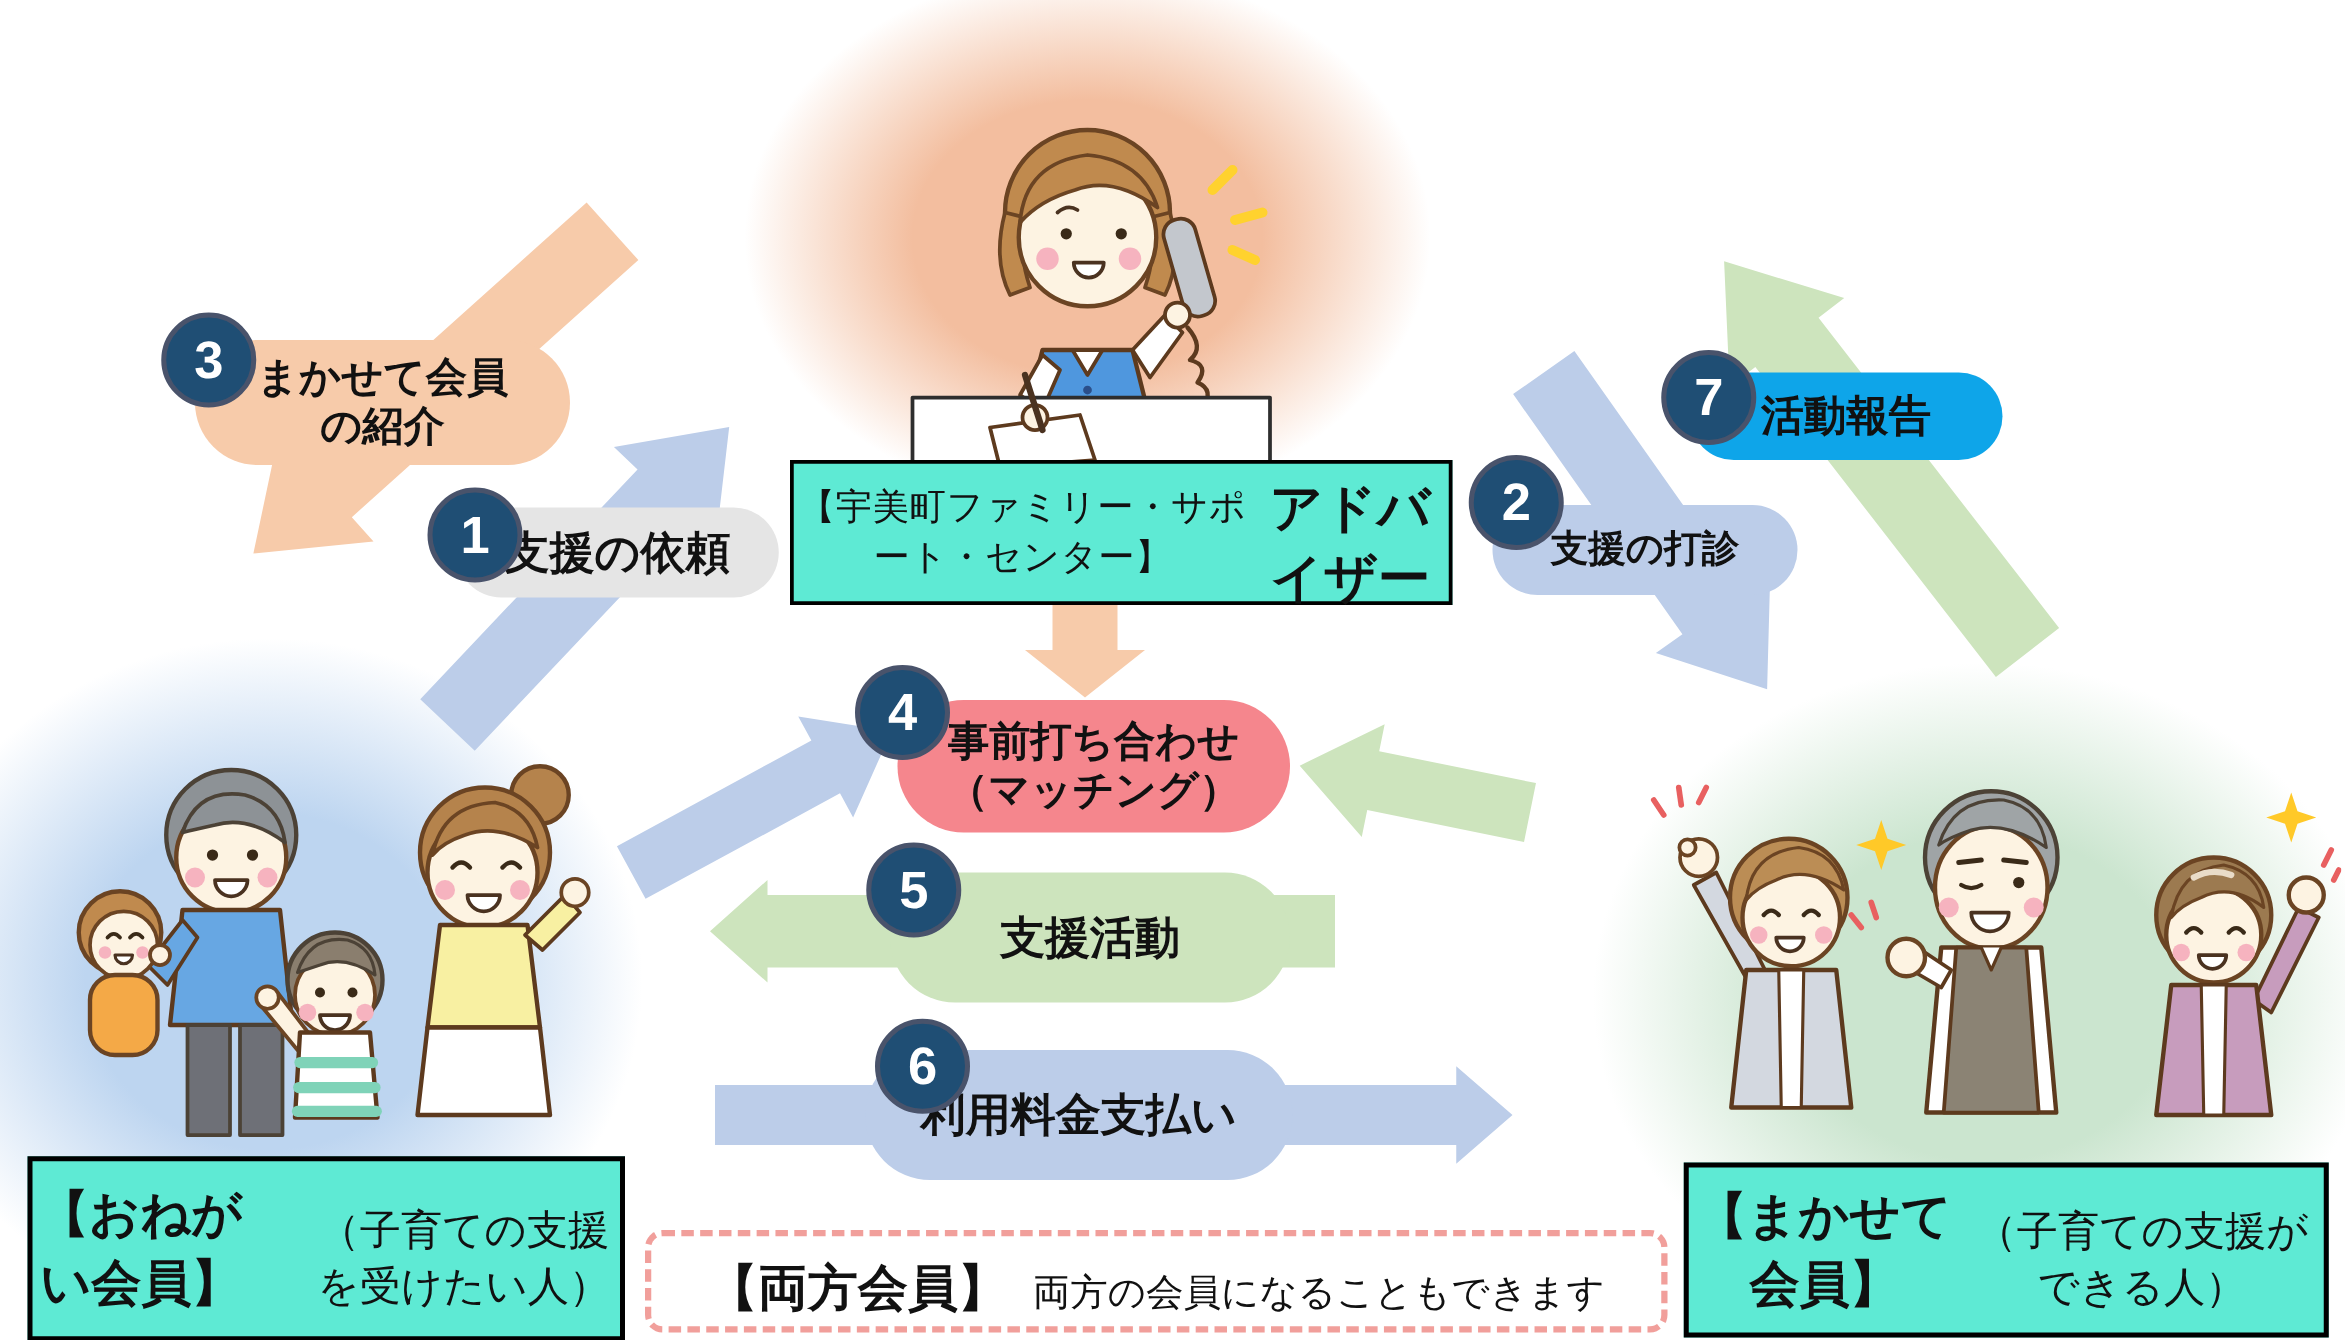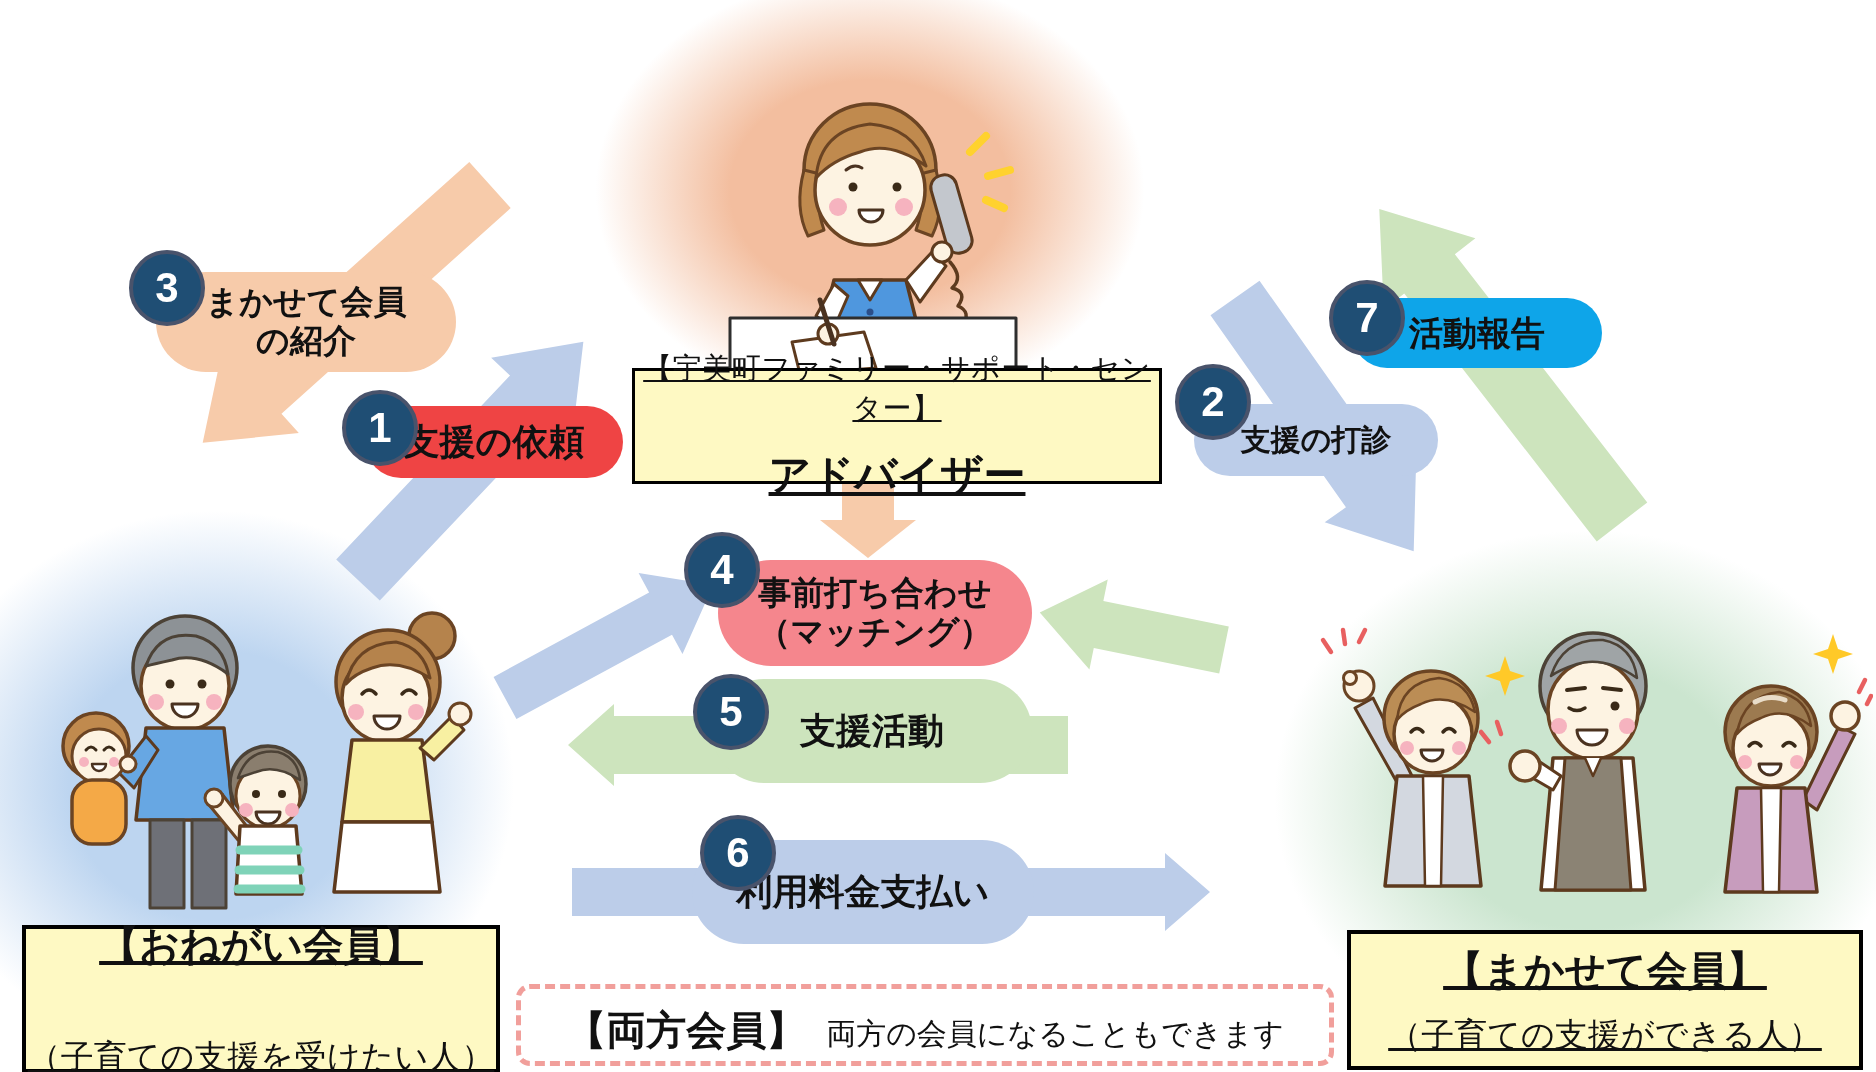--- a/index.html
+++ b/index.html
@@ -15,37 +15,37 @@
   .glow-helpers{left:1268px;top:525px;width:640px;height:545px;
     background:radial-gradient(closest-side,#cbe5cf 48%,rgba(203,229,207,0) 98%);}
   svg.arrows{position:absolute;left:0;top:0;}
   .illus{position:absolute;}
   .pill{
     position:absolute;display:flex;align-items:center;justify-content:center;
     border-radius:999px;font-weight:bold;text-align:center;z-index:3;
   }
   .pill span{white-space:pre-line;line-height:1.18;}
   #pill-3{left:156px;top:272px;width:300px;height:100px;background:#f7cbaa;font-size:33px;}
-  #pill-1{left:365px;top:406px;width:258px;height:72px;background:#ef4444;font-size:36px;justify-content:center;}
+  #pill-1{left:365px;top:406px;width:258px;height:72px;background:#e5e5e5;font-size:36px;justify-content:center;}
   #pill-2{left:1194px;top:404px;width:244px;height:72px;background:#bccde9;font-size:30px;}
   #pill-7{left:1352px;top:298px;width:250px;height:70px;background:#0ea5e9;font-size:34px;}
   #pill-4{left:718px;top:560px;width:314px;height:106px;background:#f5868d;font-size:33px;}
-  #pill-5{left:712px;top:679px;width:320px;height:104px;background:#cde4bd;font-size:36px;}
+  #pill-5{left:712px;top:698px;width:320px;height:104px;background:#cde4bd;font-size:36px;}
   #pill-6{left:692px;top:840px;width:342px;height:104px;background:#bccde9;font-size:36px;}
   .numcircle{
     position:absolute;width:76px;height:76px;border-radius:50%;box-sizing:border-box;
     background:#1f4e74;border:4px solid #49536b;color:#fff;font-weight:bold;font-size:42px;
     display:flex;align-items:center;justify-content:center;z-index:4;
   }
   #num-3{left:129px;top:250px;} #num-1{left:342px;top:390px;}
   #num-2{left:1175px;top:364px;} #num-7{left:1329px;top:280px;}
   #num-4{left:684px;top:532px;} #num-5{left:693px;top:674px;} #num-6{left:700px;top:815px;}
   .label-box{
-    position:absolute;background:#fef9c3;border:3px solid #000;z-index:5;
-    display:flex;flex-direction:column;align-items:center;justify-content:center;text-align:center;text-decoration:underline;
+    position:absolute;background:#5eead4;border:3px solid #000;z-index:5;
+    display:flex;align-items:center;justify-content:center;text-align:center;
   }
   #advisor-box{left:632px;top:368px;width:524px;height:110px;}
   #advisor-box .org{font-size:29px;font-weight:500;letter-spacing:0.5px;}
   #advisor-box .role{font-size:42px;font-weight:bold;margin-top:18px;}
   .member-box{border-width:4px;}
   #onegai-box{left:22px;top:925px;width:470px;height:140px;gap:47px;}
   #makasete-box{left:1347px;top:930px;width:508px;height:132px;}
   .member-box .title{font-size:40px;font-weight:bold;}
   .member-box .subtitle{font-size:33px;margin-top:15px;}
   #both-box{

